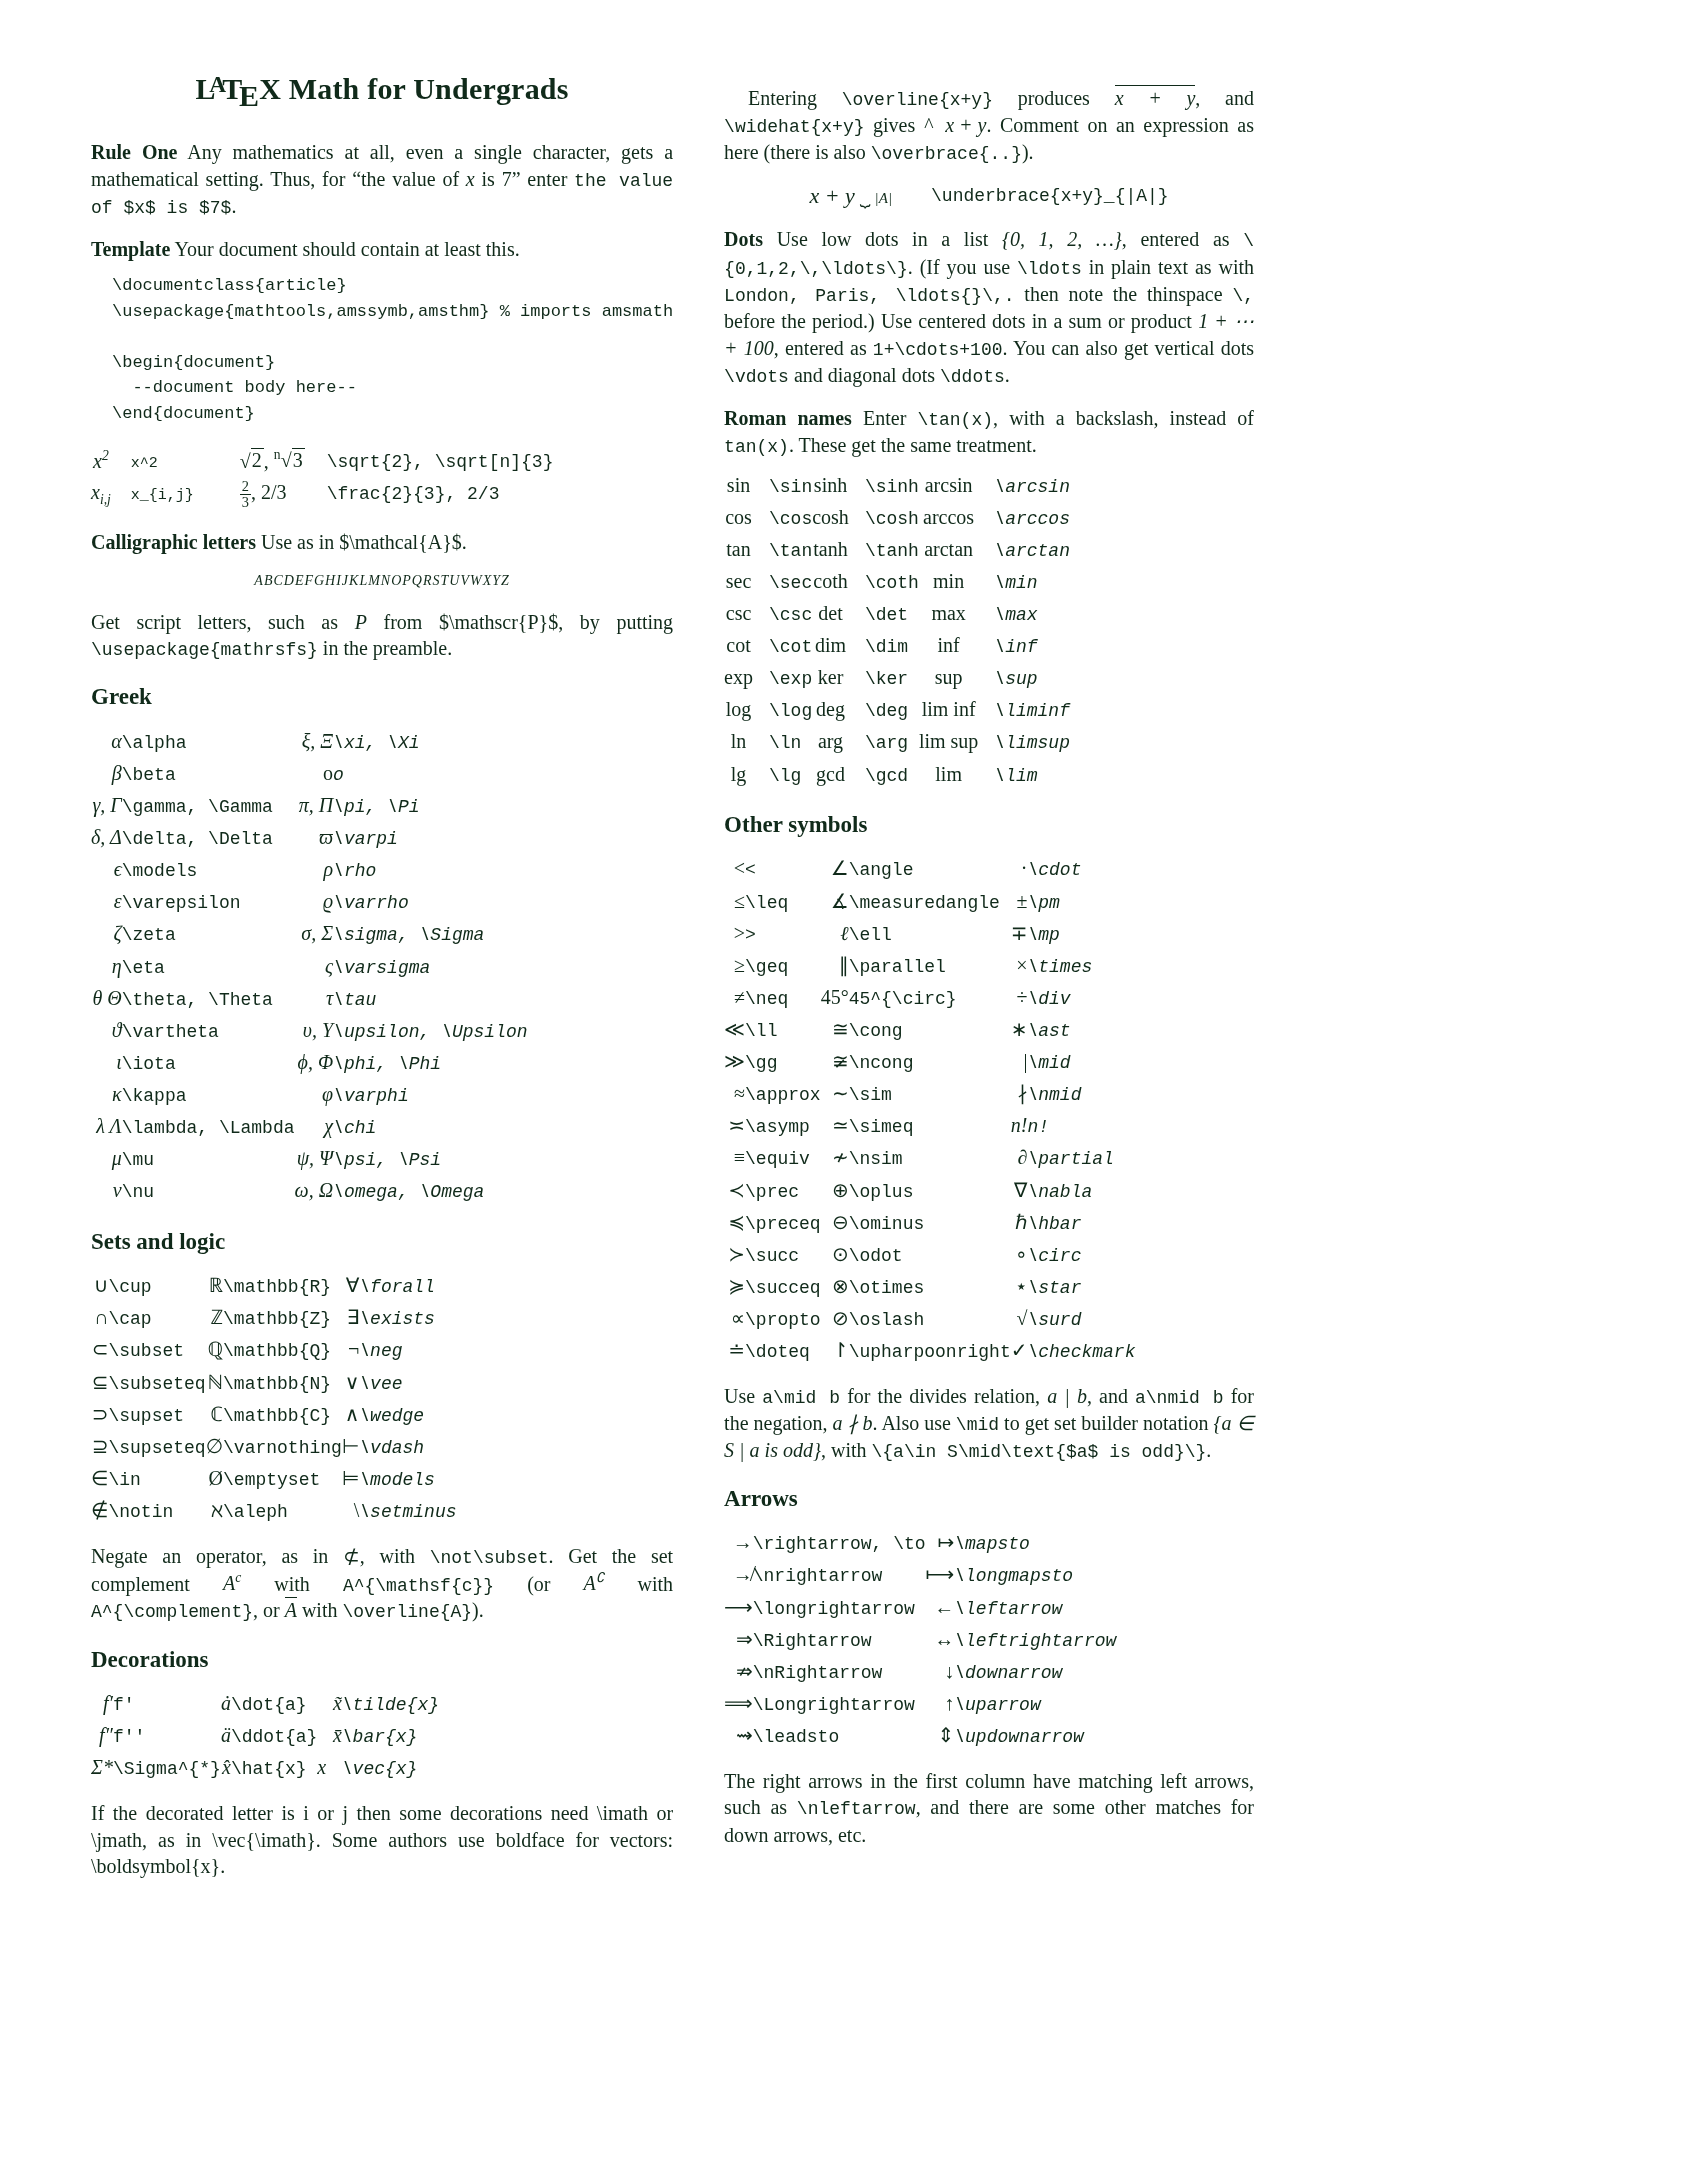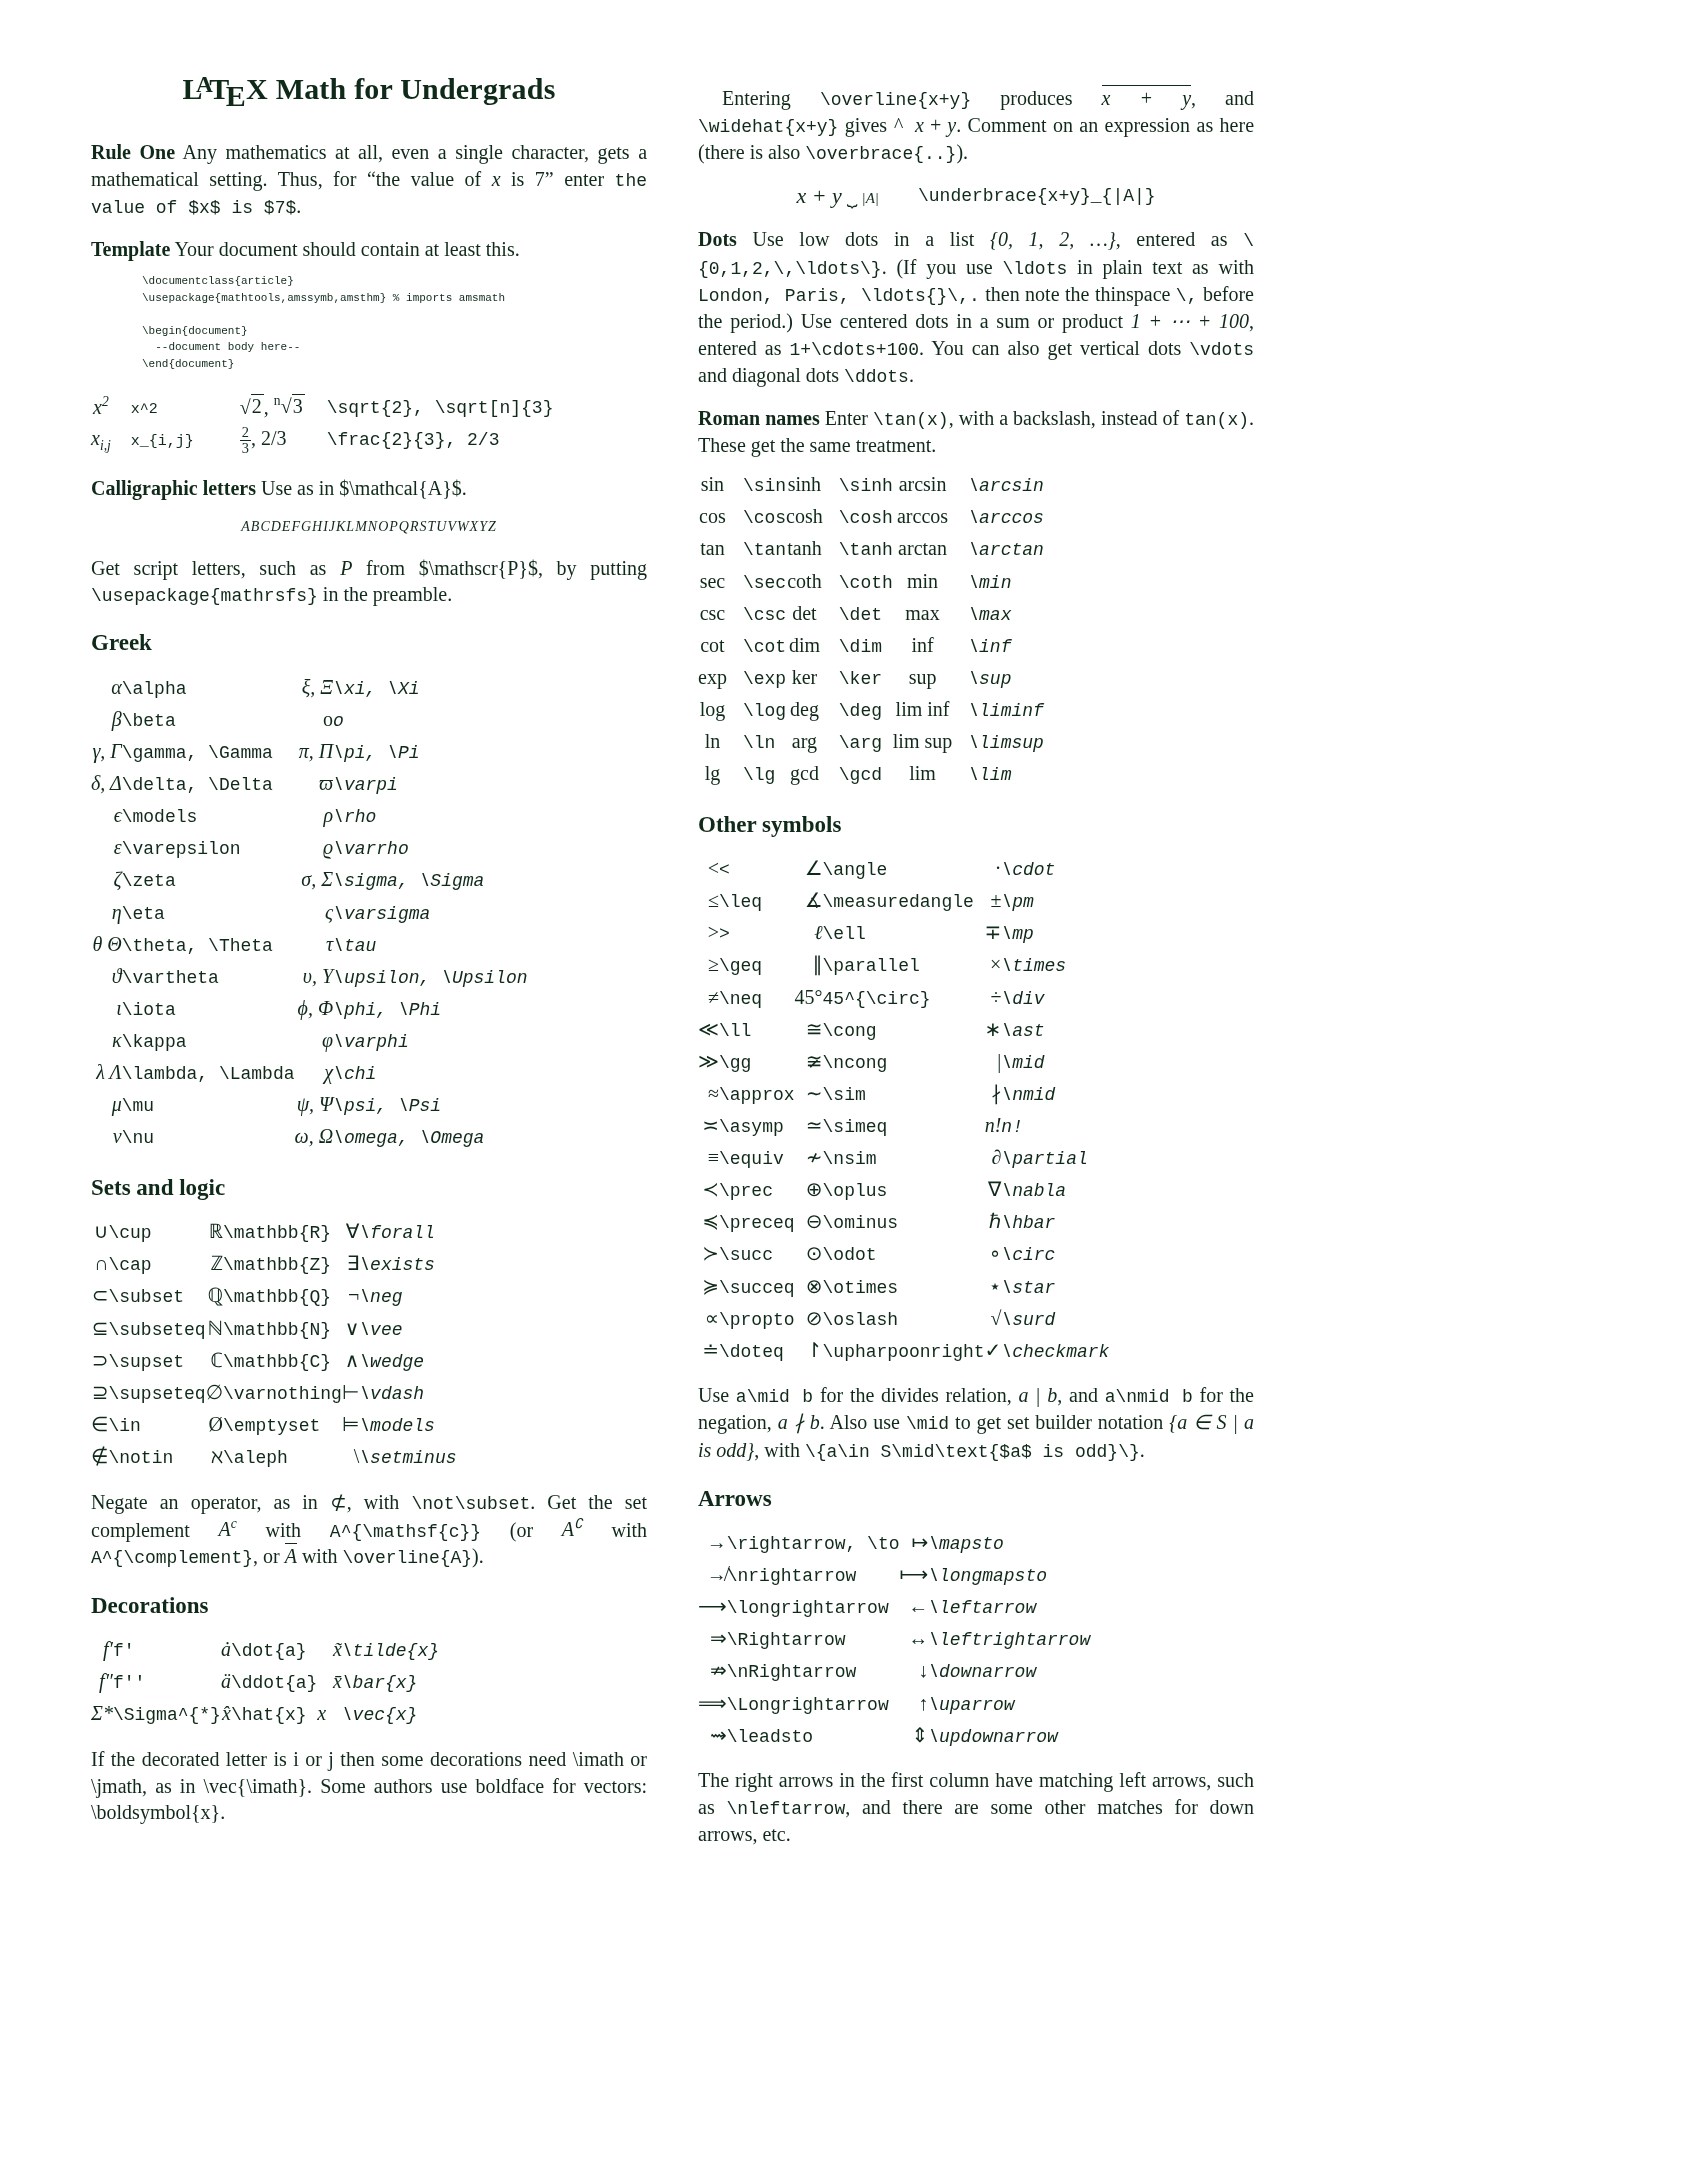--- a/index.html
+++ b/index.html
@@ -37,23 +37,23 @@
     font-weight:700;
     font-size:23px;
     margin:20px 0 12px 0;
   }
   tt, .tt{
     font-family:"Liberation Mono", monospace;
     font-size:18px;
   }
   .code-block{
     font-family:"Liberation Mono", monospace;
-    font-size:11px;
+    font-size:17px;
     line-height:1.5;
-    margin:6px 0 18px 51px;
+    margin:6px 0 18px 21px;
     white-space:pre;
   }
   .m{font-family:"Liberation Serif", serif;font-style:italic;}
   table.grid{
     border-collapse:collapse;
     margin:4px 0 14px 0;
   }
   table.grid td{
     padding:2.5px 0;
     vertical-align:baseline;

